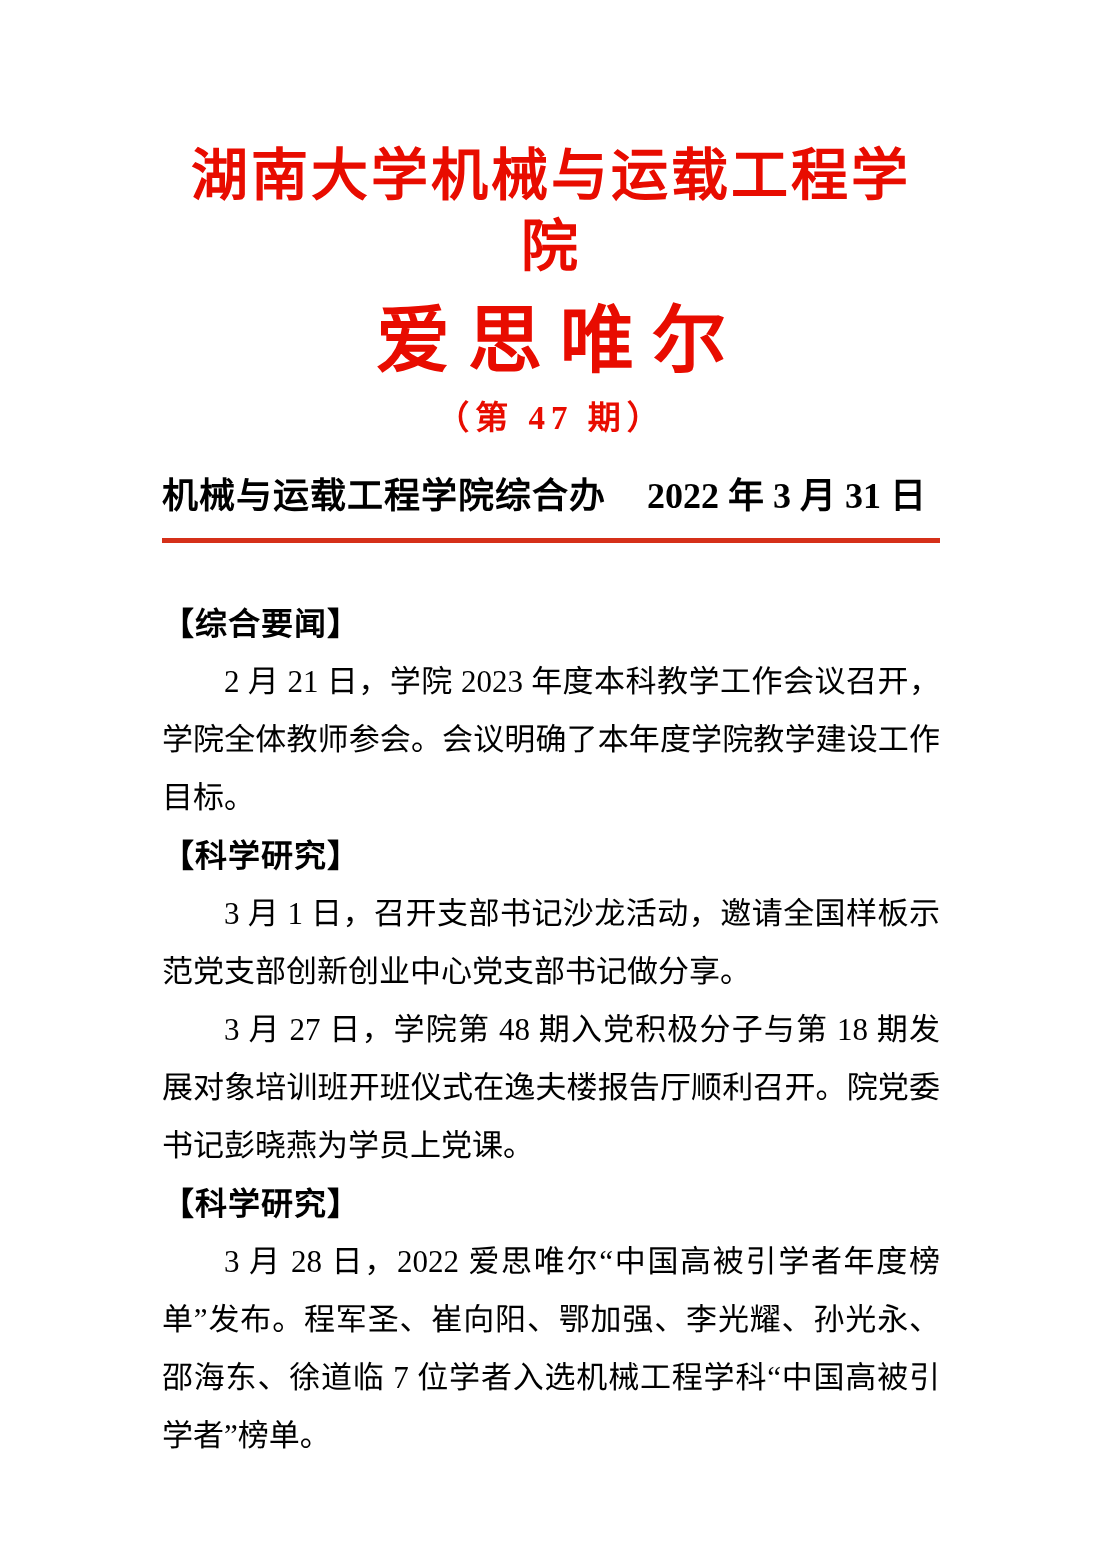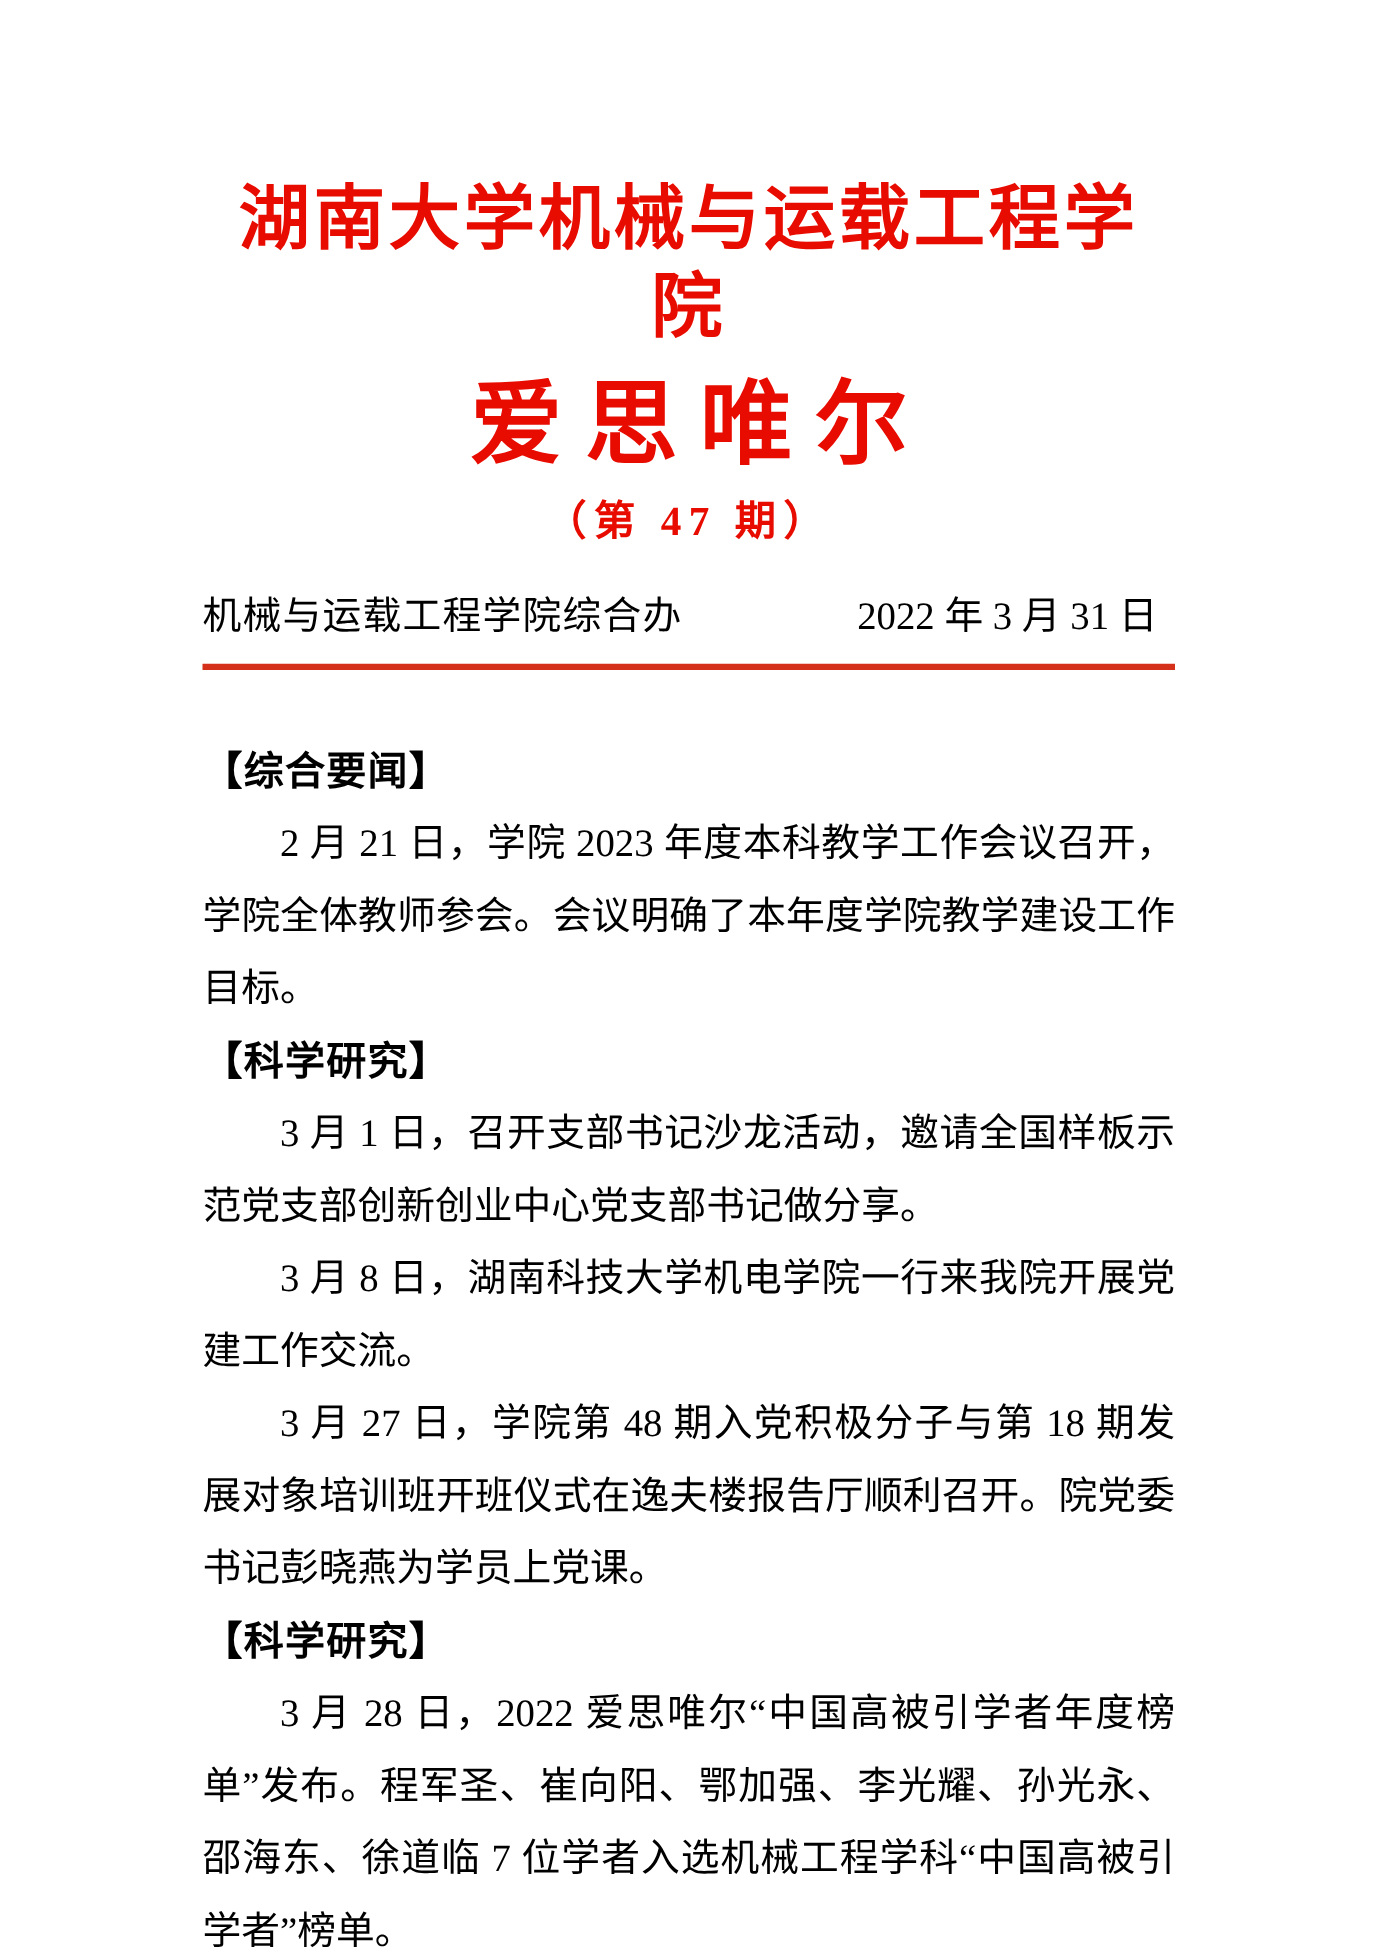--- a/index.html
+++ b/index.html
@@ -50,23 +50,23 @@
     font-weight: bold;
     letter-spacing: 6px;
   }
   .red-text { color: #e80c00; }
   
   .meta-row {
     margin-top: 34px;
     display: flex;
     justify-content: space-between;
     align-items: baseline;
-    font-size: 31px;
+    font-size: 36px;
     line-height: 1.2;
-    font-weight: normal;
+    font-weight: bold;
   }
   .meta-issuer {
     font-family: "Liberation Sans", "DejaVu Sans", sans-serif;
     letter-spacing: 1px;
   }
   .meta-date {
     font-family: "Liberation Serif", "DejaVu Serif", serif;
     padding-right: 14px;
   }
   .red-rule {
@@ -114,20 +114,19 @@
 
   <hr class="red-rule">
 
   <div class="doc-body">
 
     <h2 class="section-heading">【综合要闻】</h2>
     <p>2 月 21 日，学院 2023 年度本科教学工作会议召开，学院全体教师参会。会议明确了本年度学院教学建设工作目标。</p>
 
     <h2 class="section-heading">【科学研究】</h2>
     <p>3 月 1 日，召开支部书记沙龙活动，邀请全国样板示范党支部创新创业中心党支部书记做分享。</p>
-    <p>3 月 8 日，湖南科技大学机电学院一行来我院开展党建工作交流。</p>
     <p>3 月 27 日，学院第 48 期入党积极分子与第 18 期发展对象培训班开班仪式在逸夫楼报告厅顺利召开。院党委书记彭晓燕为学员上党课。</p>
 
     <h2 class="section-heading">【科学研究】</h2>
     <p>3 月 28 日，2022 爱思唯尔“中国高被引学者年度榜单”发布。程军圣、崔向阳、鄂加强、李光耀、孙光永、邵海东、徐道临 7 位学者入选机械工程学科“中国高被引学者”榜单。</p>
 
   </div>
 </div>
 
 </body></html>

